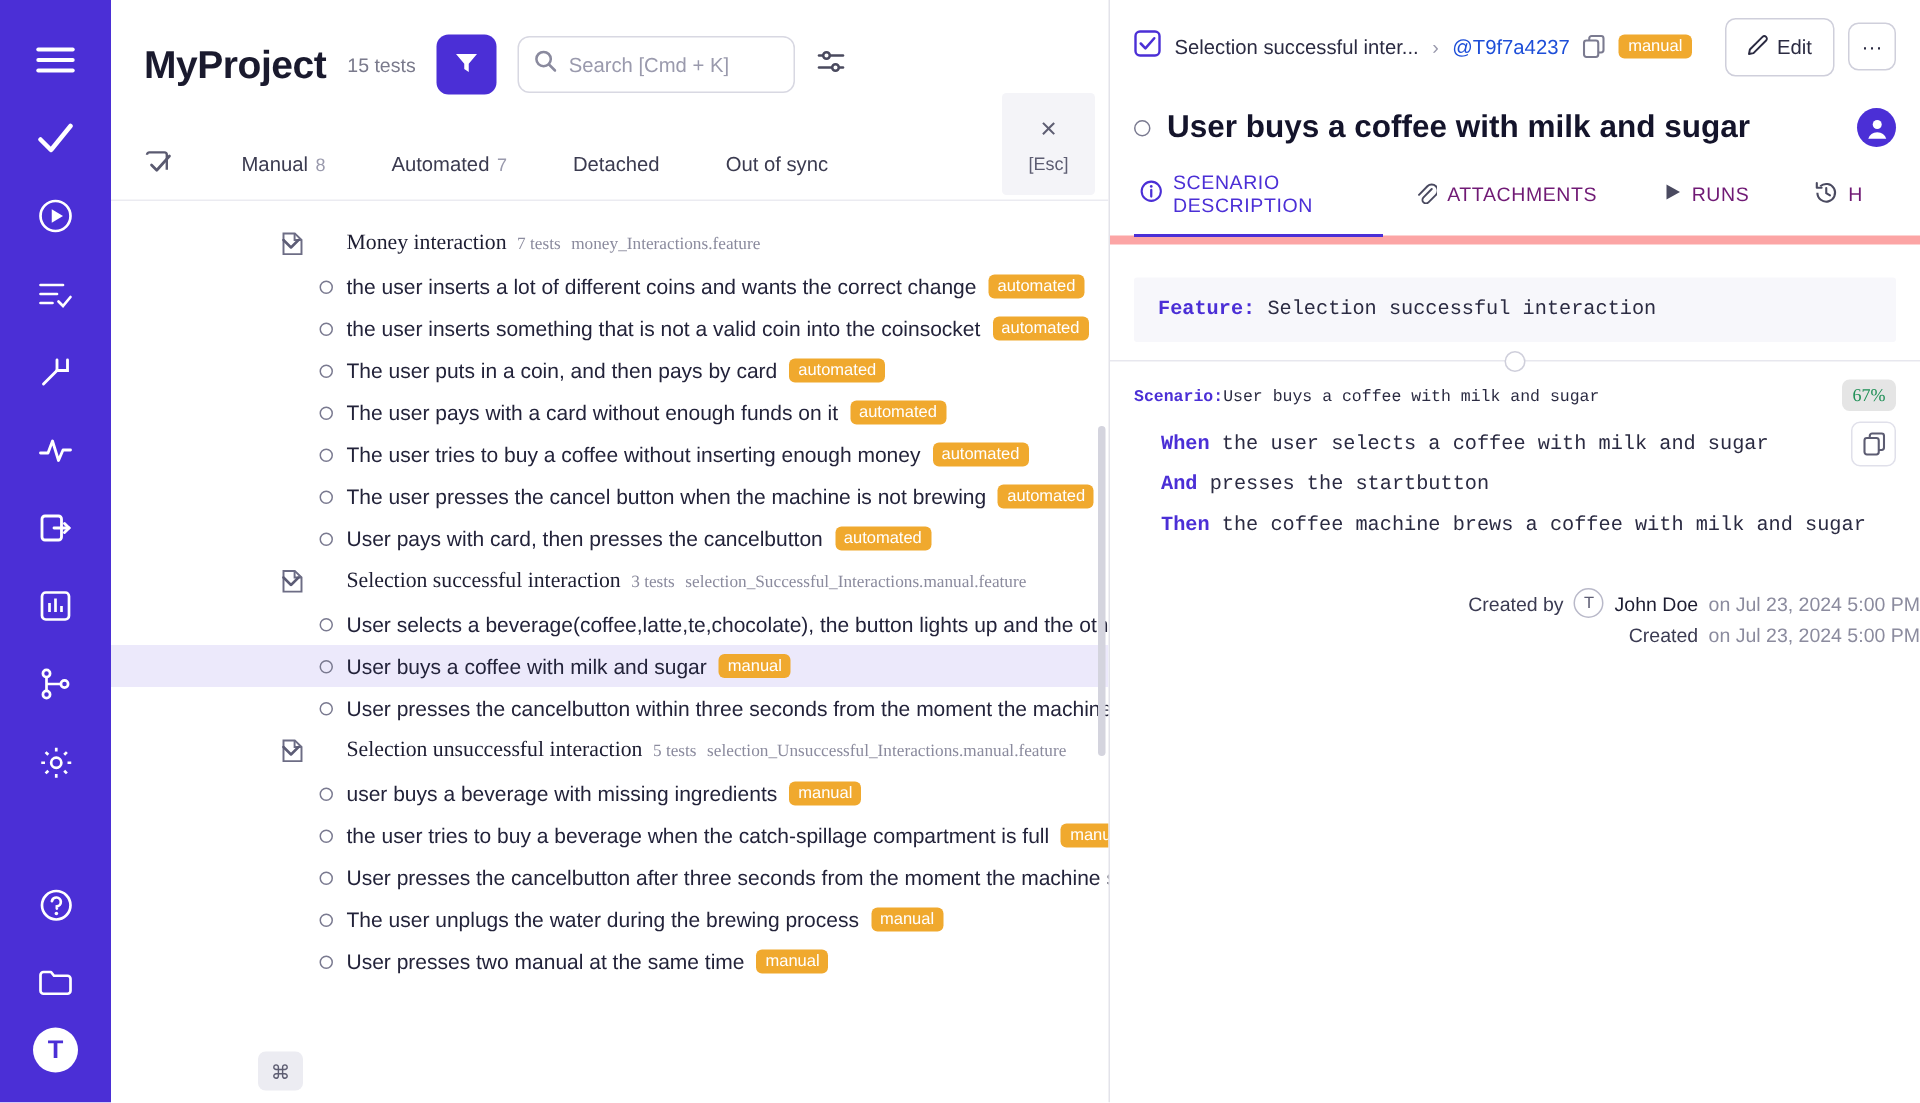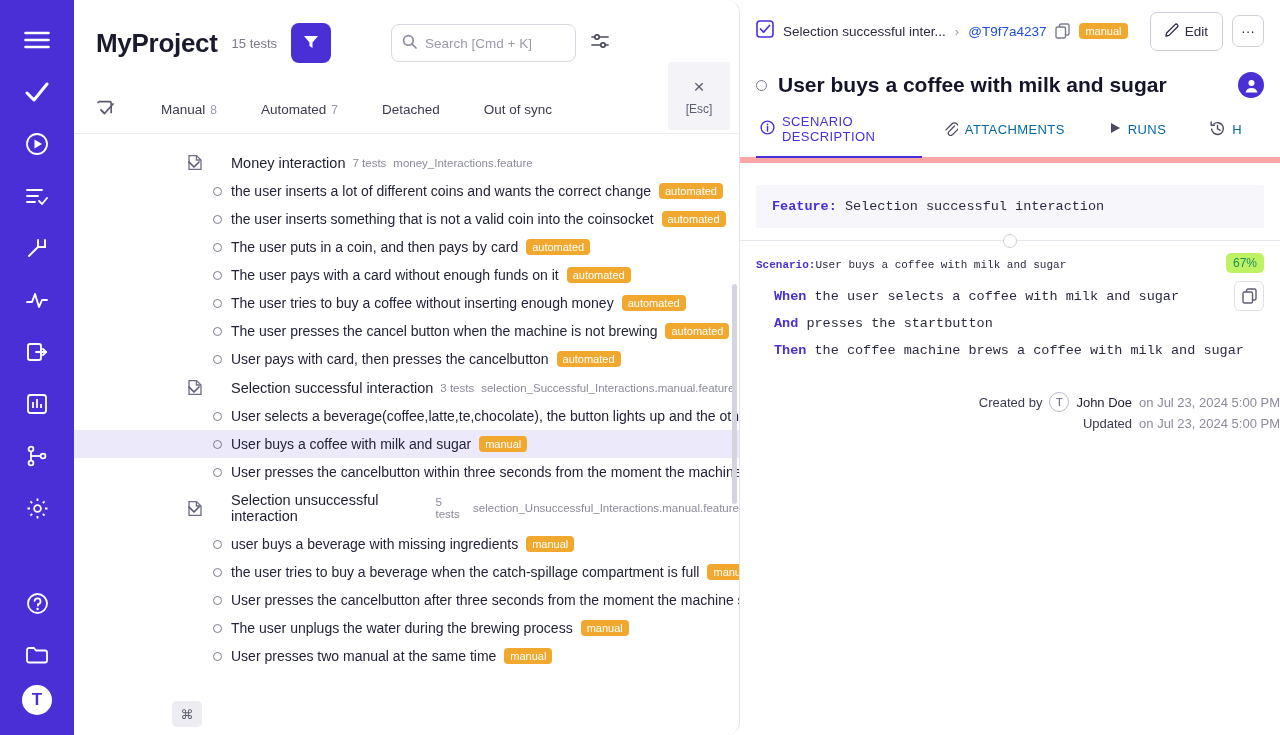--- a/index.html
+++ b/index.html
@@ -35,21 +35,20 @@
     font-size: 17px; font-weight: bold;
     margin-bottom: 20px;
   }
 
   
   .middle {
     width: 666px; flex: 0 0 666px;
     height: 735px; position: relative;
     background: #ffffff;
     border-right: 1px solid #e3e3ea;
-    border-radius: 13px;
   }
   .topbar {
     height: 86px; display: flex; align-items: center;
     padding: 0 22px 0 22px; gap: 14px;
   }
   .project-title {
     font-size: 26px; font-weight: bold; color: #1a1a2e;
     letter-spacing: -0.3px;
   }
   .tests-count { font-size: 13px; color: #7a7a8c; }
@@ -57,21 +56,20 @@
     width: 40px; height: 40px; border-radius: 8px;
     background: #4b2fd6; color: #fff;
     display: flex; align-items: center; justify-content: center;
     border: none; cursor: pointer;
   }
   .search-box {
     width: 185px; height: 38px; border: 1px solid #d8d8e2;
     border-radius: 8px; display: flex; align-items: center;
     padding: 0 10px; gap: 8px; background: #fff;
     flex: 0 0 185px;
-    margin-left: 46px;
   }
   .search-box input {
     border: none; outline: none; font-size: 13.5px;
     color: #3b3b4f; width: 100%;
     font-family: "Liberation Sans", sans-serif;
     background: transparent;
   }
   .search-box input::placeholder { color: #9a9aad; }
   .settings-icon { color: #4a4a5e; cursor: pointer; }
 
@@ -87,20 +85,21 @@
     cursor: pointer; gap: 5px;
   }
   .tab .cnt { color: #9a9aad; font-size: 12px; }
 
   
   .tree { padding: 14px 0 0 0; height: calc(735px - 86px - 48px); overflow: hidden; position: relative; }
   .group-row {
     display: flex; align-items: center; gap: 7px;
     padding: 6px 0 6px 108px; font-size: 14.5px; color: #1d1d32;
     position: relative;
+    font-family: Liberation Serif, serif;
   }
   .group-row .chev { position: absolute; left: 114px; color: #5c5c75; }
   .group-name { font-weight: 500; margin-left: 22px; }
   .group-meta { font-size: 11.5px; color: #8b8b9e; }
   .group-file { font-size: 11.5px; color: #8b8b9e; }
   .file-icon { color: #6d6d85; margin-left: 6px; display: flex; }
 
   .test-row {
     display: flex; align-items: center; gap: 8px;
     padding: 6px 0 6px 139px; font-size: 14px; color: #23233a;
@@ -176,21 +175,21 @@
     margin-left: auto; width: 26px; height: 26px; border-radius: 50%;
     background: #4b2fd6; color: #fff; display: flex;
     align-items: center; justify-content: center;
   }
   .rp-tabs {
     display: flex; align-items: center; gap: 0;
     border-bottom: 6px solid #fca5a5; padding: 0 16px; justify-content: space-between;
   }
   .rp-tab {
     display: flex; align-items: center; gap: 7px;
-    font-size: 13px; color: #0369a1; letter-spacing: .4px;
+    font-size: 13px; color: #701a75; letter-spacing: .4px;
     padding: 0 22px 12px 22px; cursor: pointer;
   }
   .rp-tab:first-child { padding-left: 4px; }
   .rp-tab.active { color: #4b2fd6; border-bottom: 2px solid #4b2fd6; margin-bottom: -1px; }
 
   .feature-block {
     margin: 22px 16px 0 16px; background: #f7f7fb;
     padding: 14px 16px; font-family: "Liberation Mono", monospace;
     font-size: 13.5px; color: #2b2b42; border-radius: 2px;
   }
@@ -202,22 +201,22 @@
   .divider-dot i {
     position: absolute; left: 50%; top: -7px; transform: translateX(-50%);
     width: 14px; height: 14px; border-radius: 50%; border: 1px solid #cfcfdb;
     background: #fff; display: block;
   }
   .scenario-wrap { margin: 0 16px; position: relative; font-family: "Liberation Mono", monospace; }
   .scenario-line { font-size: 11px; color: #2b2b42; margin-bottom: 18px; }
   .step { font-size: 13.5px; color: #2b2b42; margin: 0 0 12px 18px; }
   .pct-badge {
     position: absolute; right: 0; top: -6px;
-    background: #bef264; color: #1f8f56; font-size: 12px;
-    border-radius: 5px; padding: 3px 7px; font-family: Liberation Sans, sans-serif;
+    background: #e5e5e5; color: #1f8f56; font-size: 12px;
+    border-radius: 5px; padding: 3px 7px; font-family: Liberation Serif, serif;
   }
   .copy-box {
     position: absolute; right: 0; top: 22px;
     width: 30px; height: 30px; border: 1px solid #e0e0ea; border-radius: 6px;
     background: #fff; display: flex; align-items: center; justify-content: center;
     color: #5c5c72; cursor: pointer;
   }
   .meta { margin: 34px 0 0 16px; font-size: 13px; color: #3b3b52; }
   .meta .row { display: flex; align-items: center; justify-content: flex-end; gap: 7px; margin-bottom: 4px; }
   .meta .lbl { color: #3b3b52; }
@@ -629,18 +628,18 @@
     </div>
 
     <div class="meta">
       <div class="row">
         <span class="lbl">Created by</span>
         <span class="avatar-sm">T</span>
         <span class="who">John Doe</span>
         <span class="date">on Jul 23, 2024 5:00 PM</span>
       </div>
       <div class="row">
-        <span class="lbl">Updated</span>
+        <span class="lbl">Created</span>
         <span class="date">on Jul 23, 2024 5:00 PM</span>
       </div>
     </div>
   </div>
 </div>
 
 </body></html>

